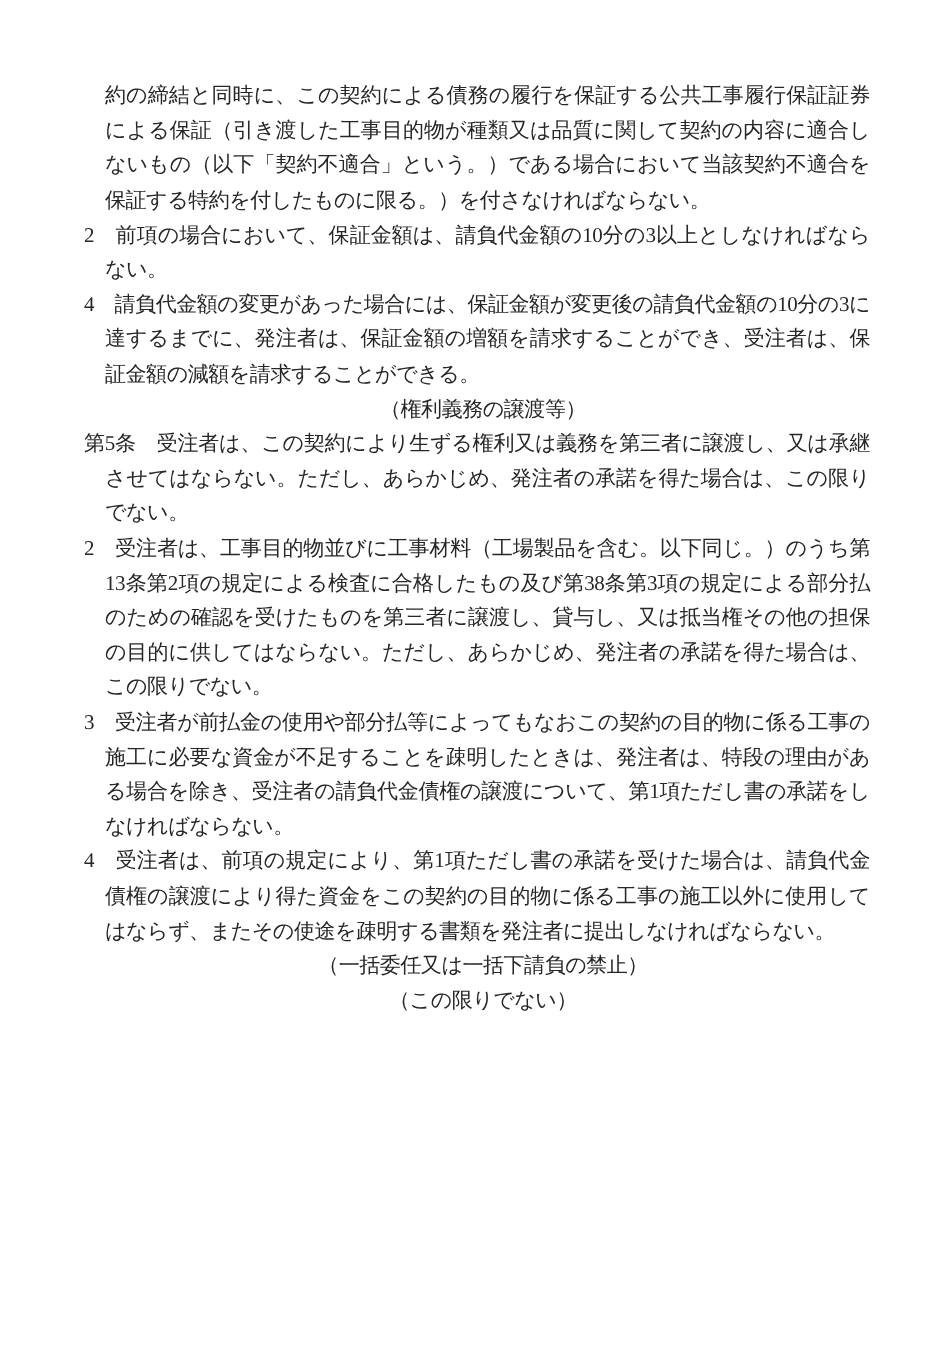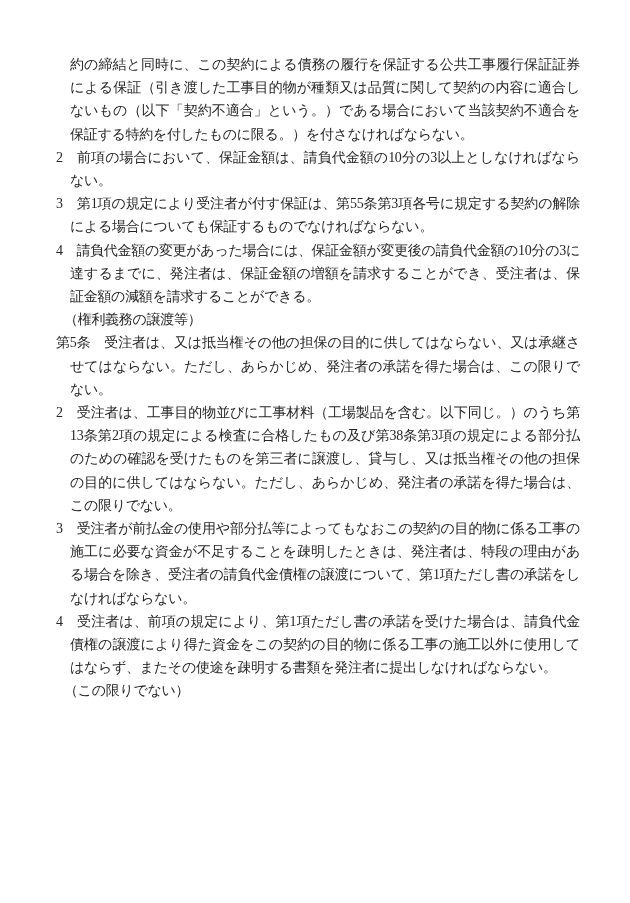--- a/index.html
+++ b/index.html
@@ -37,32 +37,32 @@
   .para-continuation {
     padding-left: 14px;
     text-indent: 0;
     margin: 0;
   }
   
   .para-heading {
     padding-left: 8px;
     text-indent: 0;
     margin: 0;
-    text-align: left;
+    text-align: center;
   }
 </style>
 </head>
 <body>
 
 <div class="page" style="background: rgb(255, 255, 255);">
   <div class="text-block" style="color: rgb(38, 38, 38);">
       <div class="para-continuation">約の締結と同時に、この契約による債務の履行を保証する公共工事履行保証証券による保証（引き渡した工事目的物が種類又は品質に関して契約の内容に適合しないもの（以下「契約不適合」という。）である場合において当該契約不適合を保証する特約を付したものに限る。）を付さなければならない。</div>
       <div class="para-item">2　前項の場合において、保証金額は、請負代金額の10分の3以上としなければならない。</div>
-      <div class="para-item">3　第1項の規定により受注者が付す保証は、第55条第3項各号に規定する契約の解除による場合についても保証するものでなければならない。</div>
       <div class="para-item">4　請負代金額の変更があった場合には、保証金額が変更後の請負代金額の10分の3に達するまでに、発注者は、保証金額の増額を請求することができ、受注者は、保証金額の減額を請求することができる。</div>
       <div class="para-heading">（権利義務の譲渡等）</div>
-      <div class="para-article">第5条　受注者は、又は抵当権その他の担保の目的に供してはならない、又は承継させてはならない。ただし、あらかじめ、発注者の承諾を得た場合は、この限りでない。</div>
+      <div class="para-article">第5条　受注者は、この契約により生ずる権利又は義務を第三者に譲渡し、又は承継させてはならない。ただし、あらかじめ、発注者の承諾を得た場合は、この限りでない。</div>
       <div class="para-item">2　受注者は、工事目的物並びに工事材料（工場製品を含む。以下同じ。）のうち第13条第2項の規定による検査に合格したもの及び第38条第3項の規定による部分払のための確認を受けたものを第三者に譲渡し、貸与し、又は抵当権その他の担保の目的に供してはならない。ただし、あらかじめ、発注者の承諾を得た場合は、この限りでない。</div>
       <div class="para-item">3　受注者が前払金の使用や部分払等によってもなおこの契約の目的物に係る工事の施工に必要な資金が不足することを疎明したときは、発注者は、特段の理由がある場合を除き、受注者の請負代金債権の譲渡について、第1項ただし書の承諾をしなければならない。</div>
       <div class="para-item">4　受注者は、前項の規定により、第1項ただし書の承諾を受けた場合は、請負代金債権の譲渡により得た資金をこの契約の目的物に係る工事の施工以外に使用してはならず、またその使途を疎明する書類を発注者に提出しなければならない。</div>
+      <div class="para-heading">（一括委任又は一括下請負の禁止）</div>
       <div class="para-heading">（この限りでない）</div>
     </div>
 </div>
 
 </body></html>

